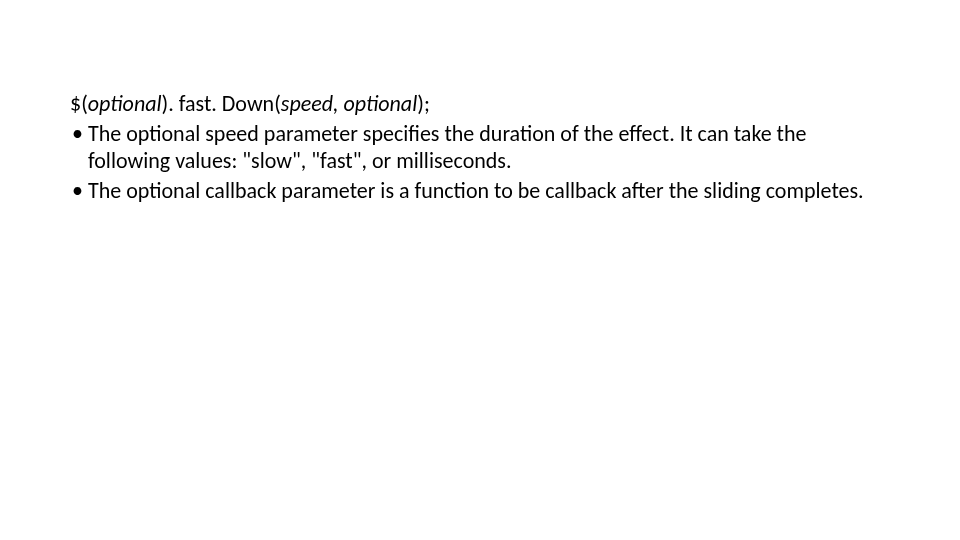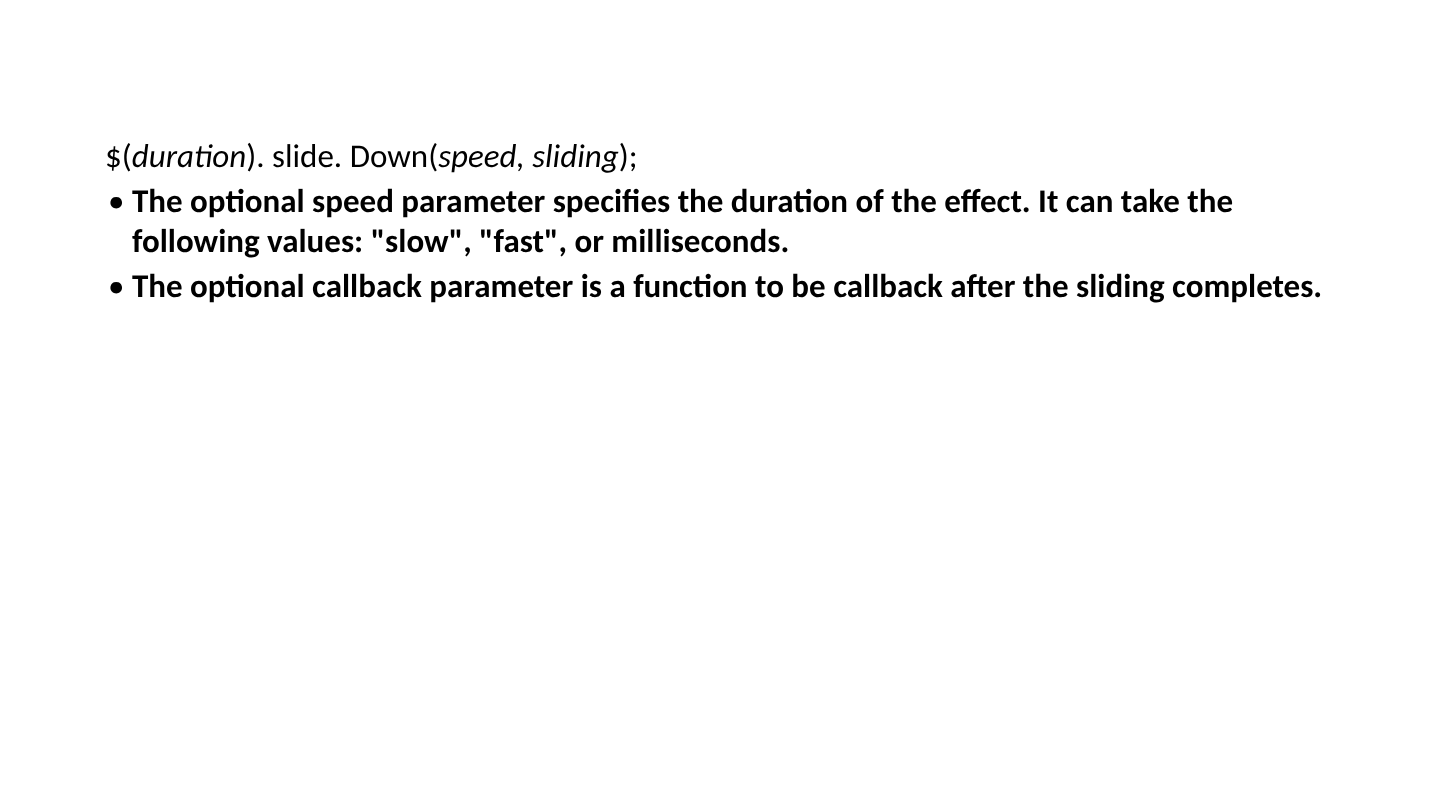--- a/index.html
+++ b/index.html
@@ -30,28 +30,27 @@
     }
     .bullet-marker {
       flex-shrink: 0;
       width: 18px;
       padding-left: 2px;
       font-size: 22px;
       line-height: 1.25;
     }
     .bullet-text {
       flex: 1;
-      font-weight: bold;
     }
   </style>
 </head>
 <body>
 
 <div class="syntax-line">
-  <span>$(</span><span class="italic">duration</span><span>). slide. Down(</span><span class="italic">speed, sliding</span><span>);</span>
+  <span>$(</span><span class="italic">optional</span><span>). fast. Down(</span><span class="italic">speed, optional</span><span>);</span>
 </div>
 
 <div class="bullet-item">
   <span class="bullet-marker">•</span>
   <span class="bullet-text">The optional speed parameter specifies the duration of the effect. It can take the following values: "slow", "fast", or milliseconds.</span>
 </div>
 
 <div class="bullet-item">
   <span class="bullet-marker">•</span>
   <span class="bullet-text">The optional callback parameter is a function to be callback after the sliding completes.</span>

